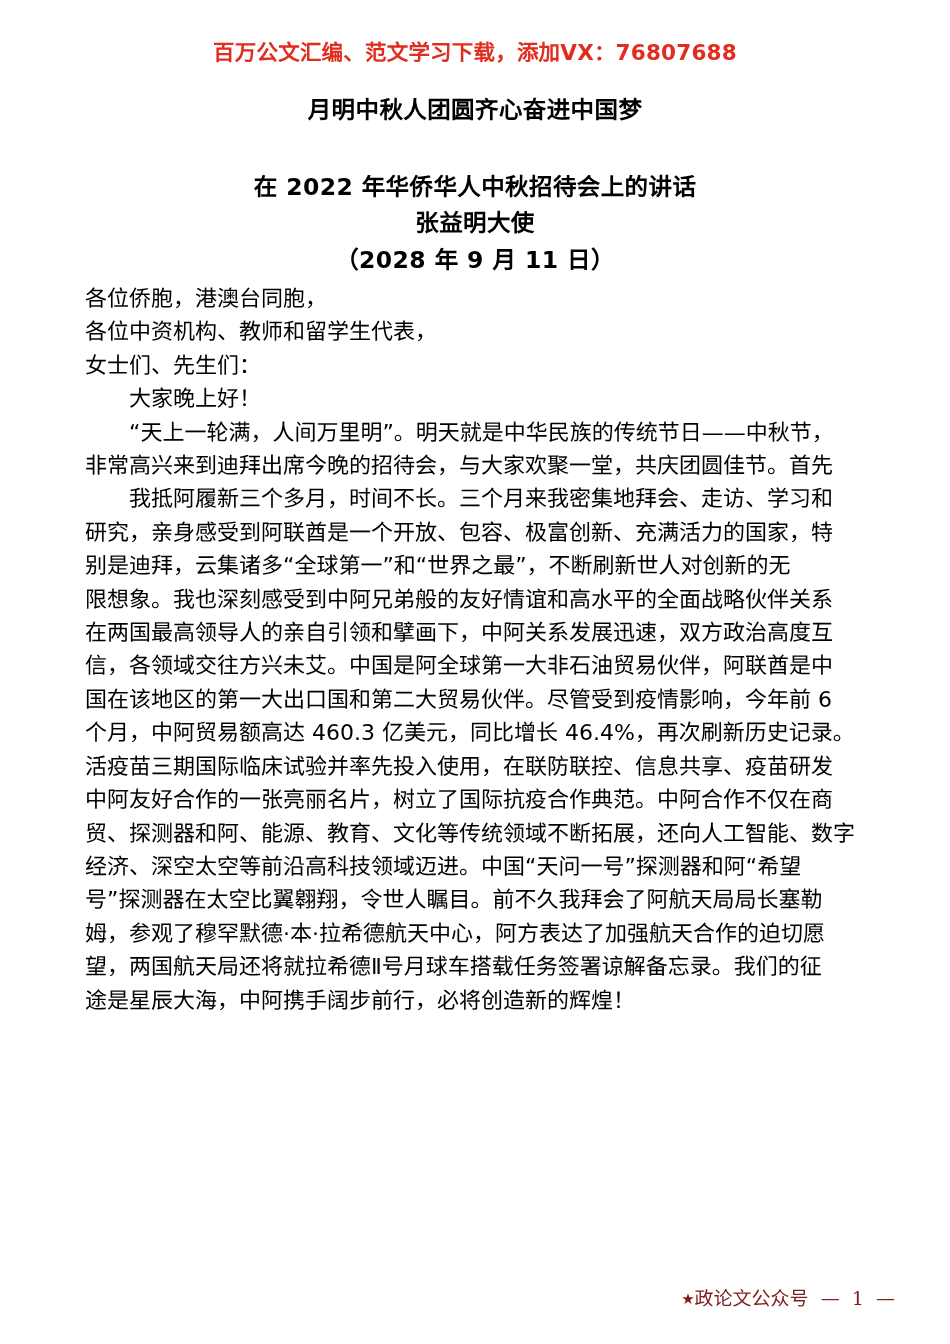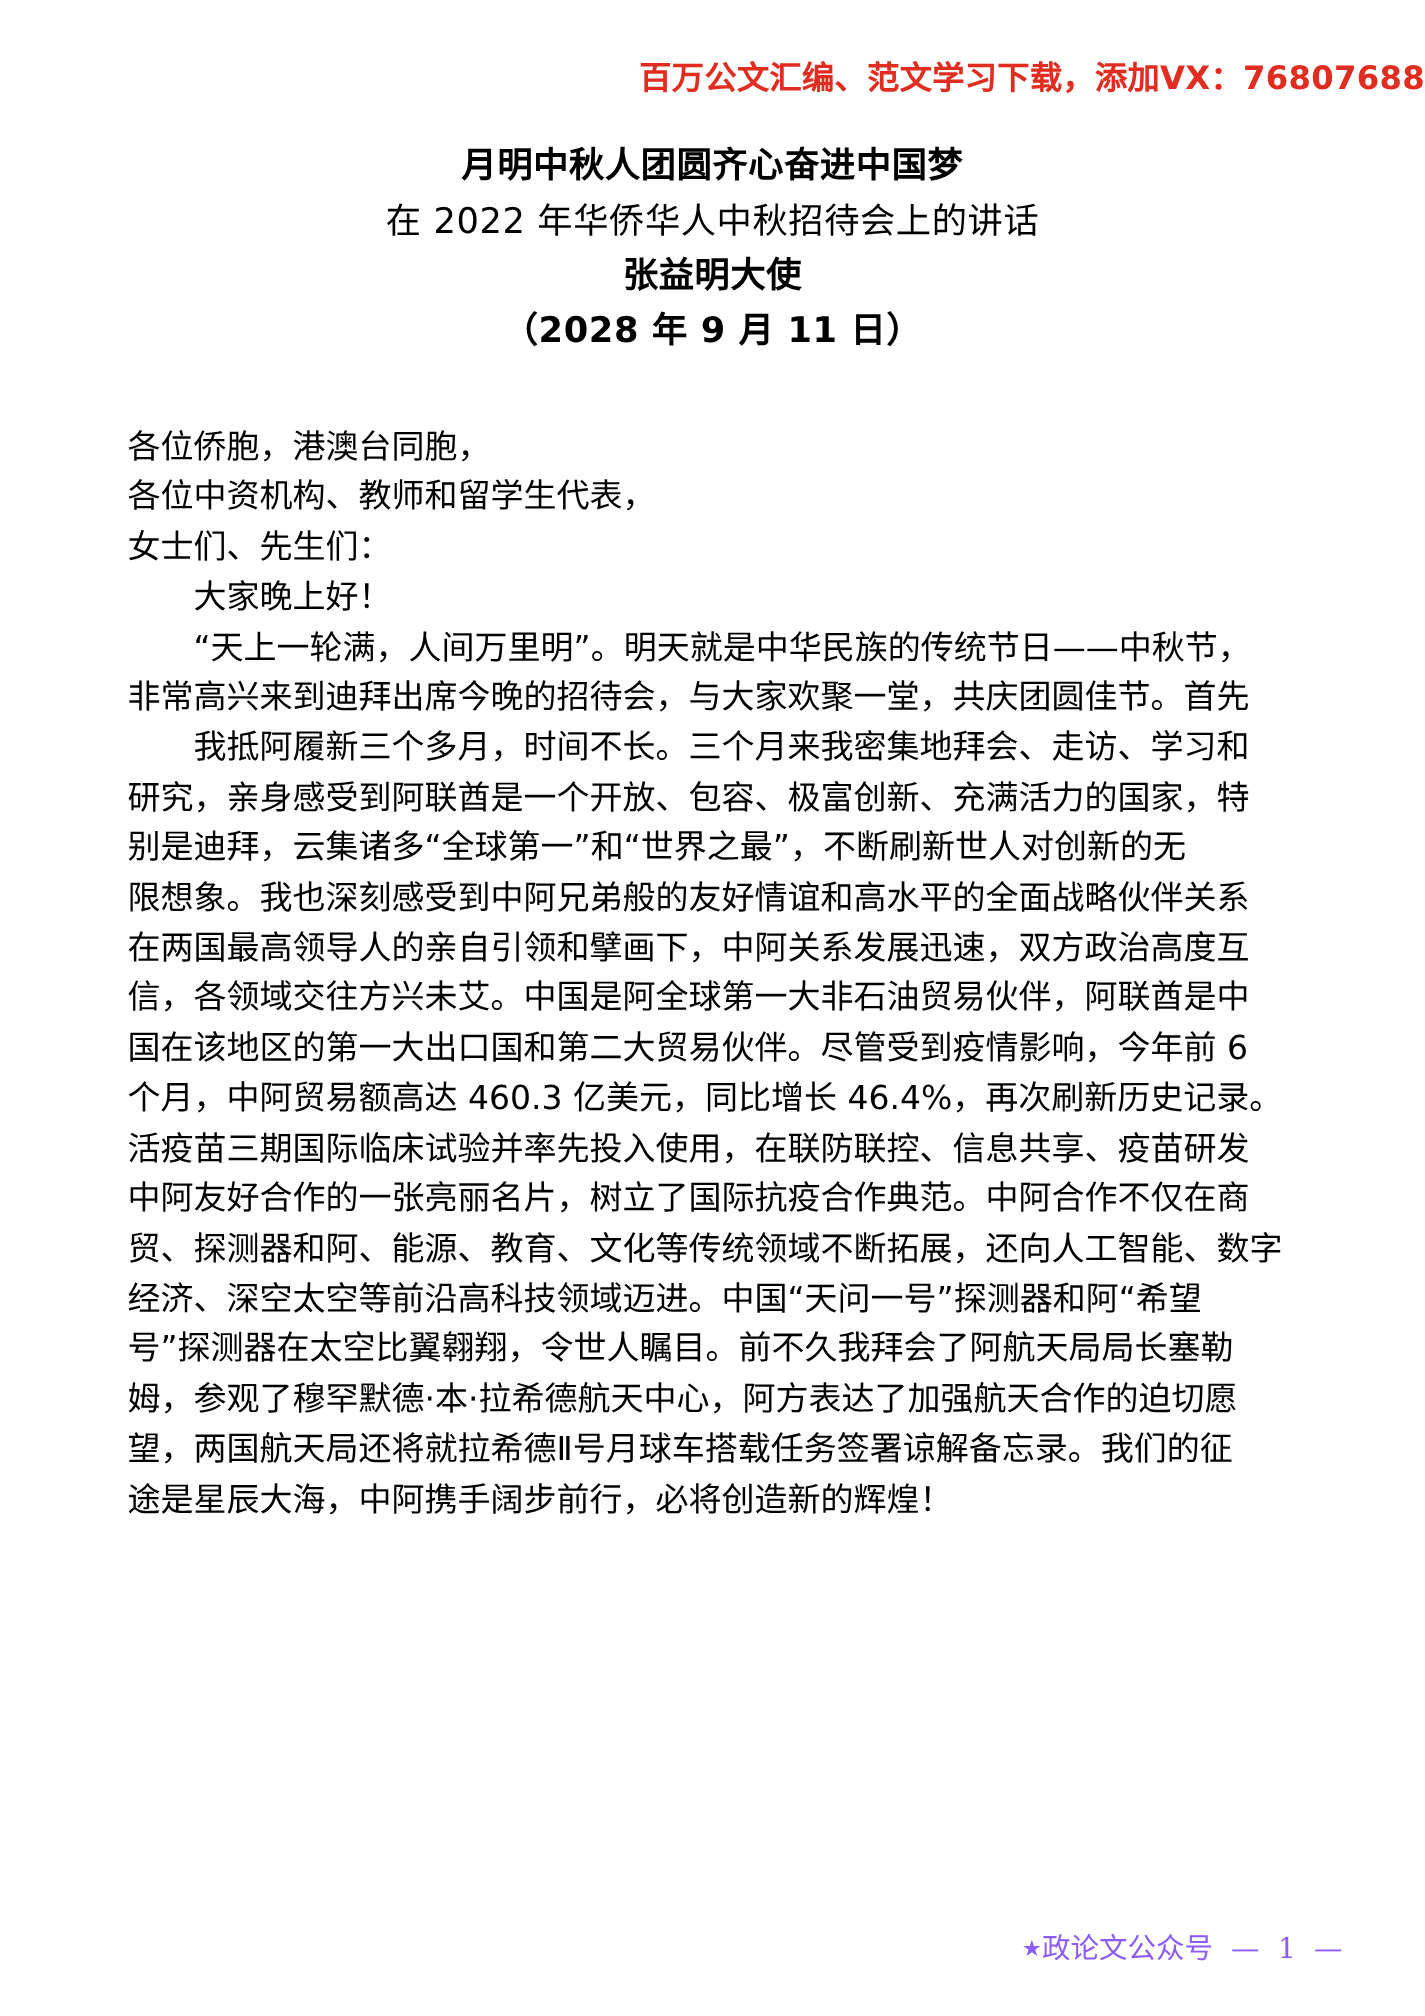--- a/index.html
+++ b/index.html
@@ -44,21 +44,22 @@
   }
   .title-line {
     font-size: 23.5px;
     font-weight: 700;
     line-height: 36.5px;
     color: #000000;
     letter-spacing: 0.4px;
     white-space: nowrap;
   }
   .title-line.sub {
-    font-weight: 400;
+    font-weight: 700;
+    margin-top: 40px;
   }
 
   
   .body-block {
     position: absolute;
     top: 282px;
     left: 85px;
     width: 792px;
   }
   .para-line {
@@ -73,38 +74,38 @@
   .footer {
     position: absolute;
     left: 0;
     top: 1283px;
     width: 950px;
     text-align: right;
     padding-right: 55px;
     box-sizing: border-box;
     font-family: "DejaVu Serif", "Liberation Serif", serif;
     font-size: 19px;
-    color: #8b5cf6;
+    color: #7f1d1d;
     white-space: nowrap;
   }
   .footer .star {
     font-family: "DejaVu Sans", sans-serif;
     font-size: 15px;
     vertical-align: 1px;
   }
   .footer .pgnum {
     font-family: "DejaVu Serif", "Liberation Serif", serif;
   }
 </style>
 </head>
 <body>
 
 <div class="page">
 
-  <div class="promo-header" style="color: rgb(224, 45, 31); text-align: right;">百万公文汇编、范文学习下载，添加VX：76807688</div>
+  <div class="promo-header" style="color: rgb(224, 45, 31);">百万公文汇编、范文学习下载，添加VX：76807688</div>
 
   <div class="title-block">
     <div class="title-line">月明中秋人团圆齐心奋进中国梦</div>
     <div class="title-line sub">在 2022 年华侨华人中秋招待会上的讲话</div>
     <div class="title-line">张益明大使</div>
     <div class="title-line">（2028 年 9 月 11 日）</div>
   </div>
 
   <div class="body-block">
     <div class="para-line">各位侨胞，港澳台同胞，</div>

